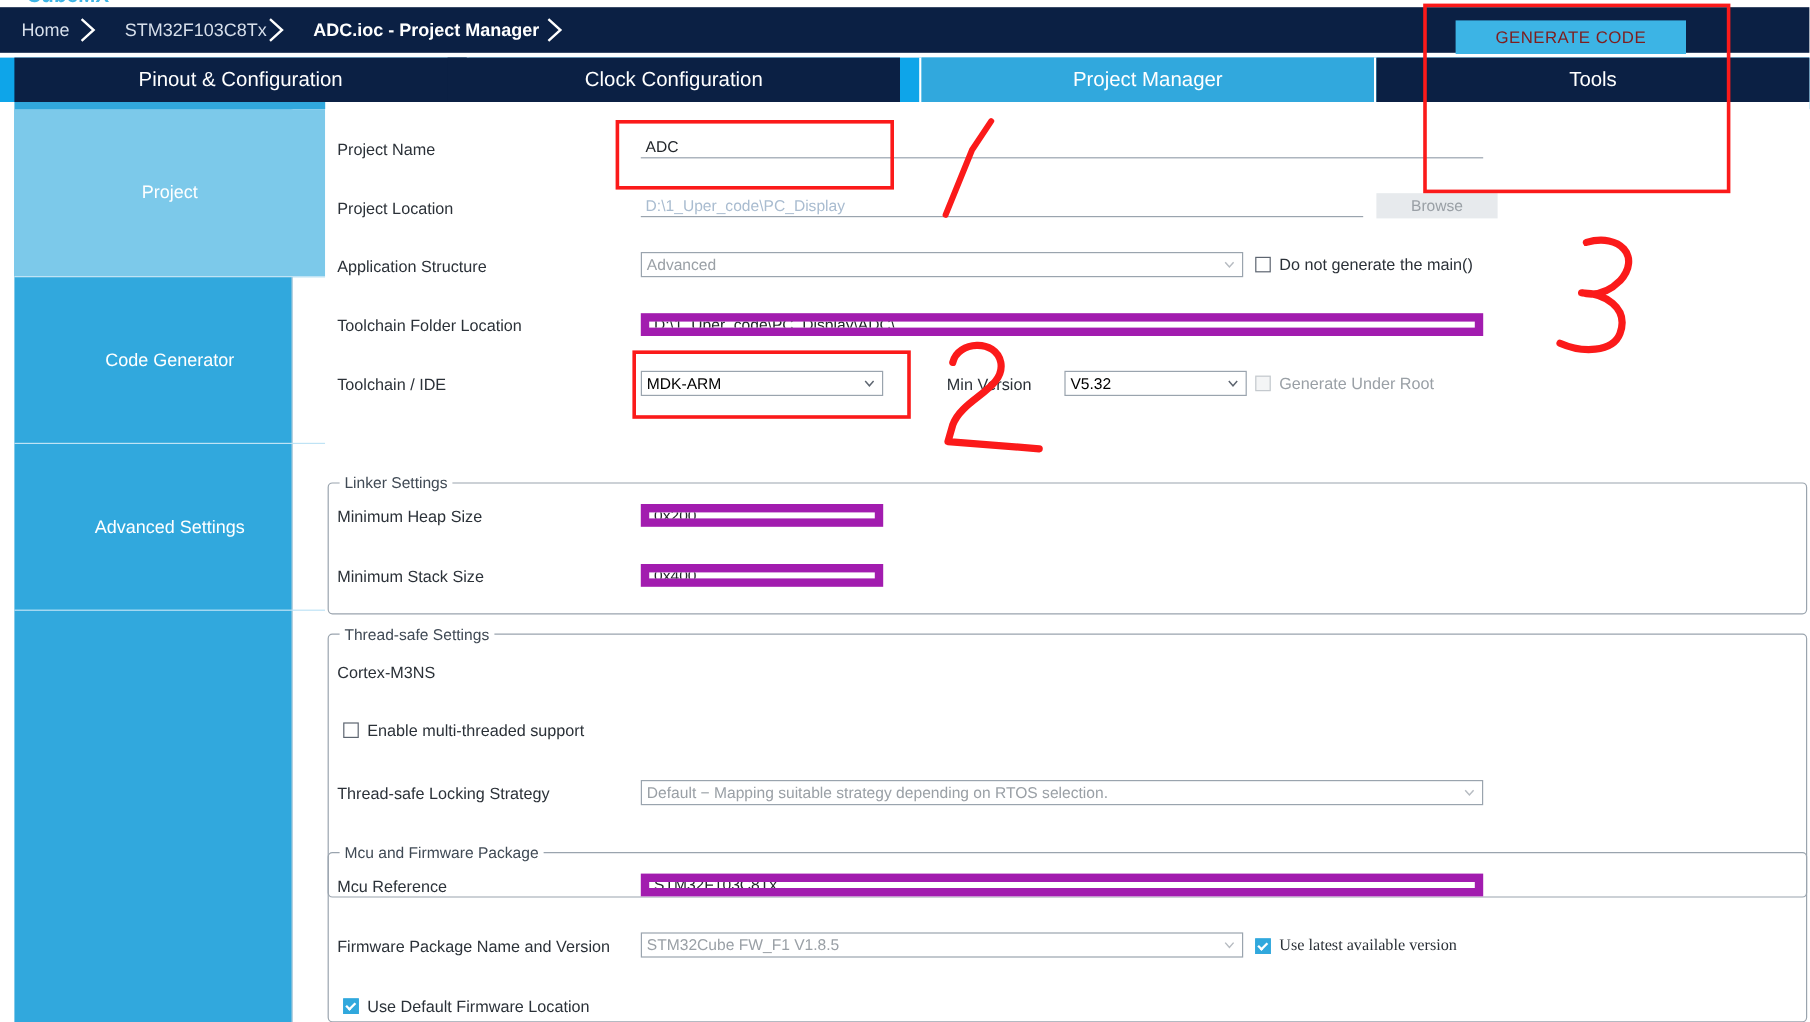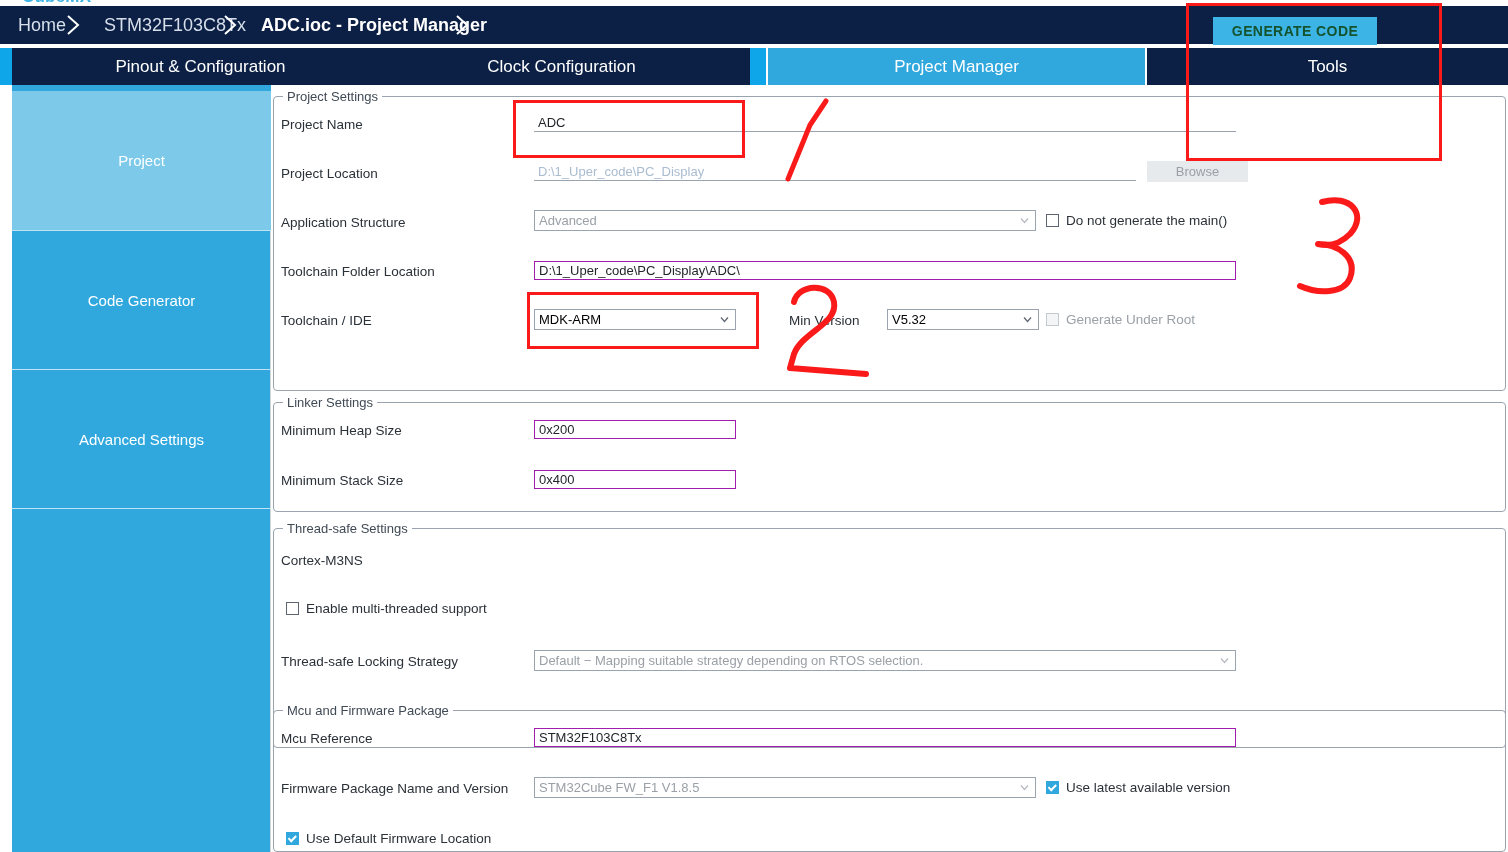--- a/index.html
+++ b/index.html
@@ -24,34 +24,34 @@
   }
 
   
   .breadcrumb-bar {
     position: absolute; left: 0; top: 6px; width: 1508px; height: 38px;
     background: #0b2044;
   }
   .crumb {
     position: absolute; top: 0; height: 38px;
     display: flex; align-items: center;
-    color: #d7dfeb; font-size: 18px; white-space: nowrap;
+    color: #d7dfeb; font-size: 15px; white-space: nowrap;
   }
   .crumb.active { color: #ffffff; font-weight: bold; }
   .chev {
     position: absolute; top: 8px; width: 16px; height: 22px;
   }
   .chev svg { display: block; }
 
   
   .gen-btn {
     position: absolute; left: 1213px; top: 11px;
-    width: 164px; height: 28px;
-    background: #3cb4e5; color: #14532d;
-    font-size: 14px; font-weight: bold; letter-spacing: .4px;
+    width: 192px; height: 28px;
+    background: #3cb4e5; color: #7f1d1d;
+    font-size: 14px; font-weight: normal; letter-spacing: .4px;
     display: flex; align-items: center; justify-content: center;
     border: none; cursor: pointer;
   }
 
   
   .tabbar {
     position: absolute; left: 0; top: 48px; width: 1508px; height: 37px;
     background: #0ea5e9;
   }
   .tab {
@@ -64,21 +64,21 @@
   .tabsep {
     position: absolute; top: 0; width: 2px; height: 37px; background: #ffffff;
   }
   .tab-underline {
     position: absolute; left: 12px; top: 85px; width: 1496px; height: 6px;
     background: #31a8dd;
   }
 
   
   .sidebar {
-    position: absolute; left: 12px; top: 91px; width: 259px; height: 761px;
+    position: absolute; left: 12px; top: 91px; width: 232px; height: 761px;
     background: #31a8dd; border-right: 1px solid #d0d7de;
   }
   .side-item {
     position: absolute; left: 0; width: 259px;
     display: flex; align-items: center; justify-content: center;
     color: #ffffff; font-size: 15px; cursor: pointer;
     border-bottom: 1px solid #bfe3f5;
   }
   .side-item.selected { background: #7cc9ea; }
 
@@ -101,21 +101,21 @@
     font-size: 13px; color: #404a55; white-space: nowrap;
   }
 
   .lbl {
     position: absolute;
     font-size: 13.5px; color: #2b3138; white-space: nowrap;
   }
 
   .field {
     position: absolute; height: 19px;
-    border: 1px solid #a21caf; background: #ffffff;
+    border: 7px solid #a21caf; background: #ffffff;
     font-size: 13px; color: #22262b;
     padding: 0 4px; display: flex; align-items: center;
     white-space: nowrap; overflow: hidden;
   }
   .field.ghost { color: #a9bcd0; background: #ffffff; }
   .field.flat { border: none; border-bottom: 1px solid #9aa4ae; }
 
   .combo {
     position: absolute; height: 21px;
     border: 1px solid #9aa4ae; background: #ffffff;
@@ -216,23 +216,20 @@
     <div class="side-item" style="top:140px;height:139px;">
       <span>Code Generator</span>
     </div>
     <div class="side-item" style="top:418px;height:343px;border-bottom:none;">
       <span></span>
     </div>
   </div>
 
   <div class="content">
 
-    <div class="group" style="left:2px;top:11px;width:1233px;height:295px;">
-      <div class="group-title">Project Settings</div>
-    </div>
 
     <div class="lbl" style="left:10px;top:32px;">Project Name</div>
     <div class="field flat" style="left:263px;top:28px;width:702px;">ADC</div>
 
     <div class="lbl" style="left:10px;top:81px;">Project Location</div>
     <div class="field flat ghost" style="left:263px;top:77px;width:602px;">D:\1_Uper_code\PC_Display</div>
     <div class="btn-browse" style="left:876px;top:76px;width:101px;">Browse</div>
 
     <div class="lbl" style="left:10px;top:130px;">Application Structure</div>
     <div class="combo disabled" style="left:263px;top:125px;width:502px;">
@@ -314,21 +311,21 @@
 
     <div class="lbl" style="left:10px;top:696px;">Firmware Package Name and Version</div>
     <div class="combo disabled" style="left:263px;top:692px;width:502px;">
       <span>STM32Cube FW_F1 V1.8.5</span>
       <span class="arrow">
         <svg width="9" height="9" viewBox="0 0 9 9">
             <path d="M1 2.5 L4.5 6.5 L8 2.5" fill="none" stroke="#b6bbc1" stroke-width="1.2"></path>
           </svg>
       </span>
     </div>
-    <div class="chkrow" style="left:775px;top:695px;">
+    <div class="chkrow" style="left:775px;top:695px;font-family:Liberation Serif, serif;">
       <span class="chkbox checked"></span>
       <span>Use latest available version</span>
     </div>
 
     <div class="chkrow" style="left:15px;top:746px;">
       <span class="chkbox checked"></span>
       <span>Use Default Firmware Location</span>
     </div>
 
   </div>

